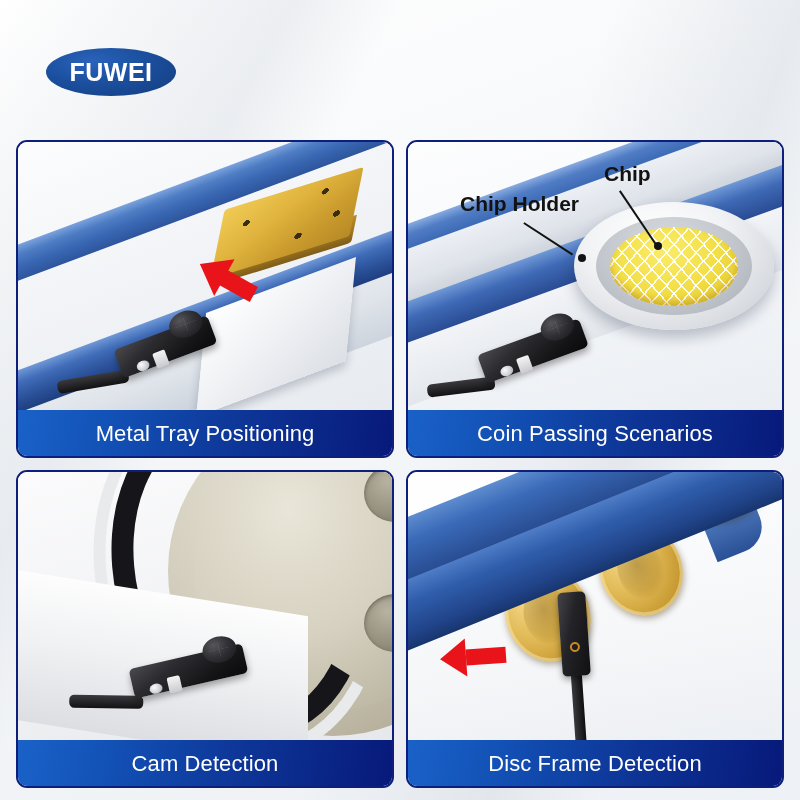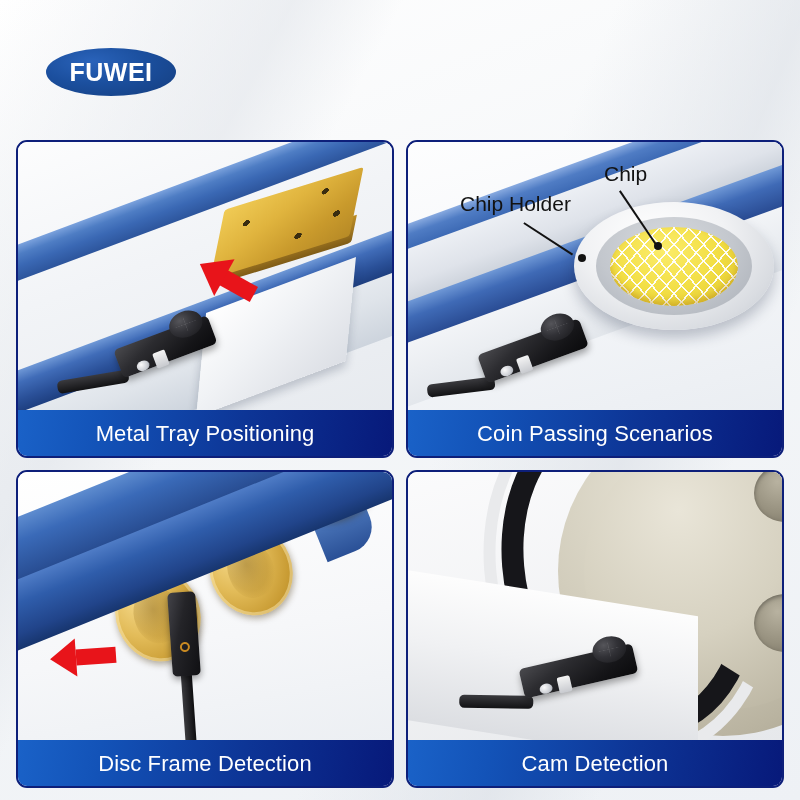--- a/index.html
+++ b/index.html
@@ -211,21 +211,21 @@
     border-radius:50%;
     background:
       repeating-linear-gradient(48deg, rgba(255,255,255,.95) 0 1.5px, transparent 1.5px 11px),
       repeating-linear-gradient(-48deg, rgba(255,255,255,.95) 0 1.5px, transparent 1.5px 11px),
       radial-gradient(ellipse at 42% 30%, #fbec6a 0%, #f2de45 52%, #ddc22c 100%);
     box-shadow: inset 0 -4px 6px rgba(180,130,20,.45);
   }
   .p2 .sensor { left:70px; top:182px; width:108px; height:48px; transform: rotate(-20deg); }
   .p2 .sensor .cable { left:-60px; top:30px; width:68px; height:13px; transform: rotate(13deg); }
 
-  .ann { position:absolute; font-size:21px; color:#121212; white-space:nowrap; }
+  .ann { position:absolute; font-size:21px; color:#121212; white-space:nowrap;font-weight:bold; }
   .p2 .annChipHolder { left:52px; top:50px; }
   .p2 .annChip       { left:196px; top:20px; }
   .leader { position:absolute; background:#121212; height:1.6px; transform-origin:left center; }
   .dot { position:absolute; width:8px; height:8px; border-radius:50%; background:#121212; }
   .p2 .leaderA { left:116px; top:80px; width:58px; transform: rotate(33deg); }
   .p2 .dotA    { left:170px; top:112px; }
   .p2 .leaderB { left:212px; top:48px; width:64px; transform: rotate(56deg); }
   .p2 .dotB    { left:246px; top:100px; }
 
   
@@ -398,43 +398,20 @@
 
         <div class="ann annChipHolder">Chip Holder</div>
         <div class="leader leaderA"></div>
         <div class="dot dotA"></div>
 
         <div class="ann annChip">Chip</div>
         <div class="leader leaderB"></div>
         <div class="dot dotB"></div>
       </div>
       <div class="caption">Coin Passing Scenarios</div>
-    </div>
-
-    <div class="panel p3">
-      <div class="scene">
-        <div class="bg"></div>
-        <div class="trackBack"></div>
-        <div class="notch"></div>
-        <div class="coin coin3"></div>
-        <div class="coin coin2"></div>
-        <div class="coin coin1"></div>
-        <div class="trackFront"></div>
-        <div class="arrow">
-          <div class="shaft"></div>
-          <div class="head"></div>
-        </div>
-        <div class="slimSensor">
-          <div class="cable"></div>
-          <div class="body">
-            <div class="ring"></div>
-          </div>
-        </div>
-      </div>
-      <div class="caption">Disc Frame Detection</div>
     </div>
 
     <div class="panel p4">
       <div class="scene">
         <div class="bg"></div>
         <div class="gear">
           <div class="tooth" style="transform:rotate(0deg)"></div>
           <div class="tooth" style="transform:rotate(30deg)"></div>
           <div class="tooth" style="transform:rotate(60deg)"></div>
           <div class="tooth" style="transform:rotate(90deg)"></div>
@@ -452,14 +429,37 @@
           <div class="body">
             <div class="led"></div>
             <div class="label"></div>
           </div>
           <div class="face"></div>
         </div>
       </div>
       <div class="caption">Cam Detection</div>
     </div>
 
+    <div class="panel p3">
+      <div class="scene">
+        <div class="bg"></div>
+        <div class="trackBack"></div>
+        <div class="notch"></div>
+        <div class="coin coin3"></div>
+        <div class="coin coin2"></div>
+        <div class="coin coin1"></div>
+        <div class="trackFront"></div>
+        <div class="arrow">
+          <div class="shaft"></div>
+          <div class="head"></div>
+        </div>
+        <div class="slimSensor">
+          <div class="cable"></div>
+          <div class="body">
+            <div class="ring"></div>
+          </div>
+        </div>
+      </div>
+      <div class="caption">Disc Frame Detection</div>
+    </div>
+
   </div>
 </div>
 
 </body></html>

